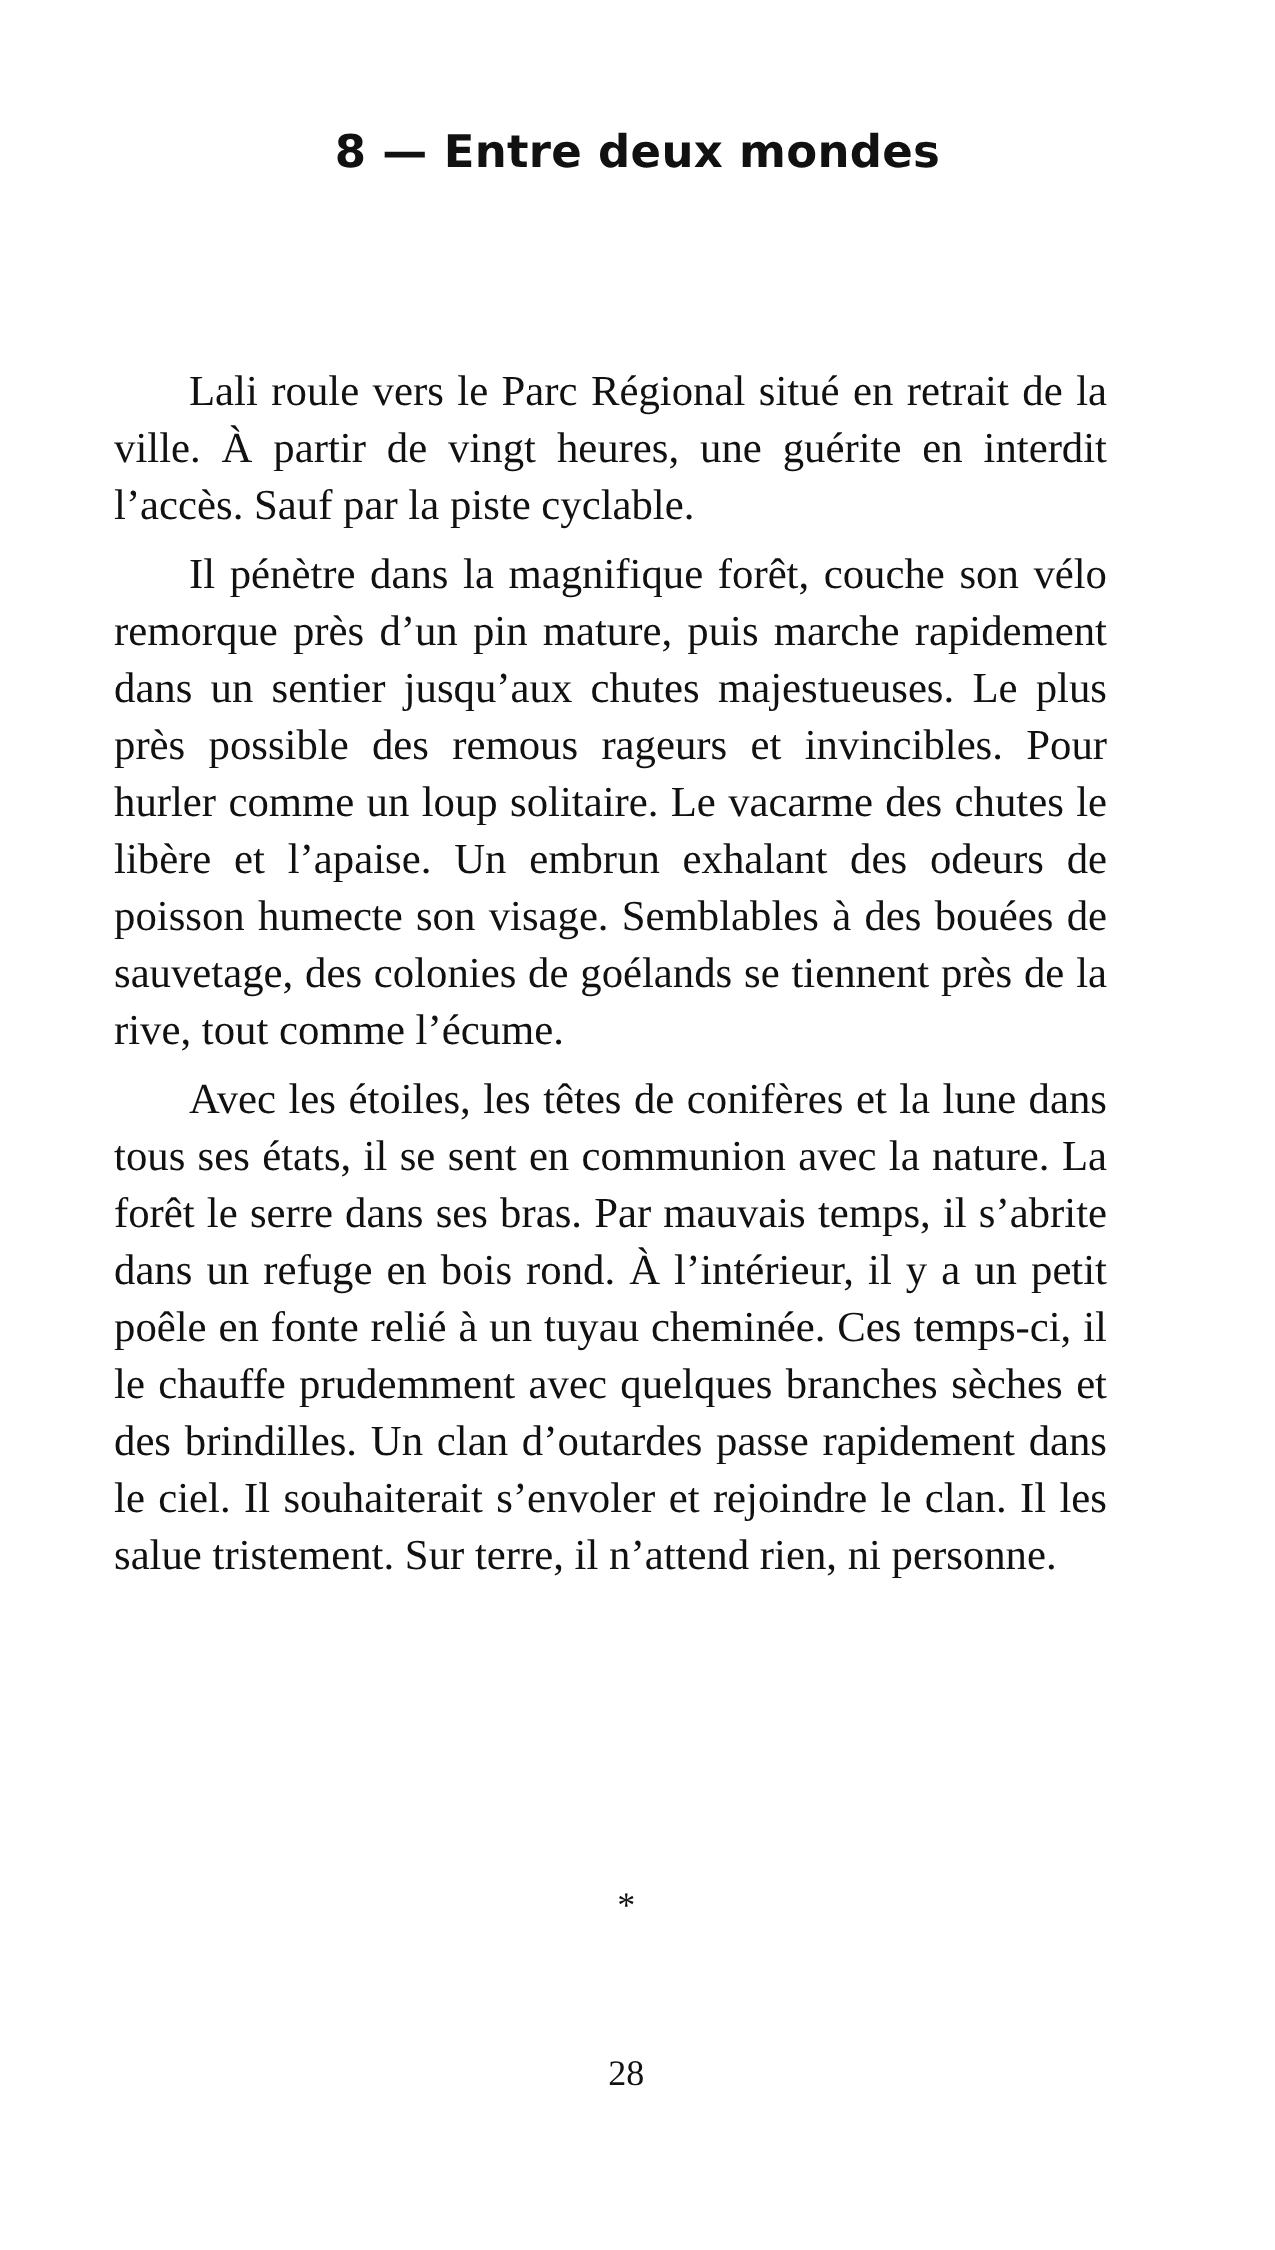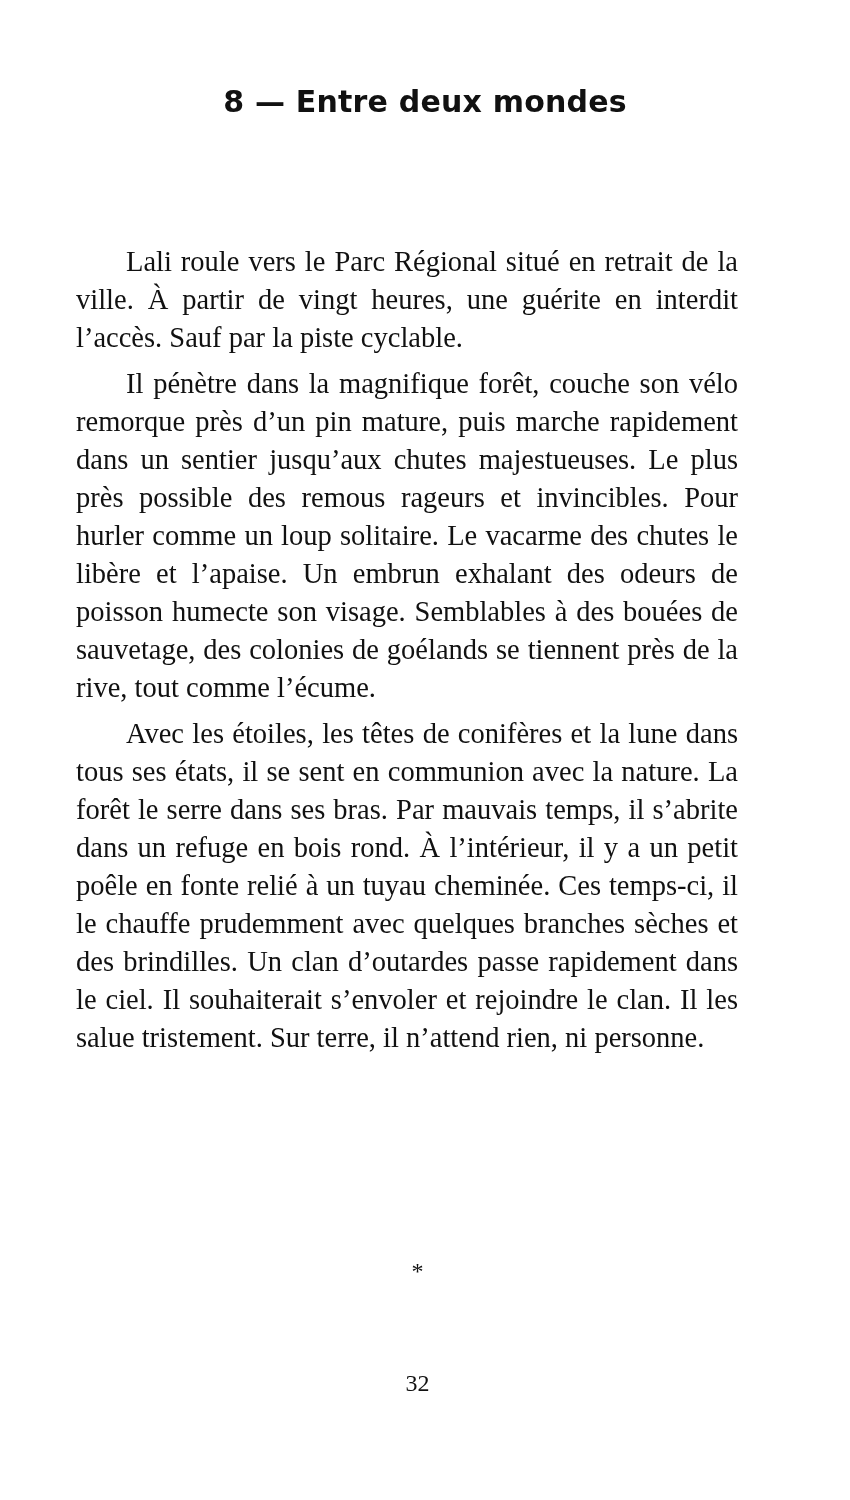--- a/index.html
+++ b/index.html
@@ -67,13 +67,13 @@
 <h1 class="chapter-title">8 — Entre deux mondes</h1>
 
 <div class="body-text">
   <p>Lali roule vers le Parc Régional situé en retrait de la ville. À partir de vingt heures, une guérite en interdit l’accès. Sauf par la piste cyclable.</p>
   <p>Il pénètre dans la magnifique forêt, couche son vélo remorque près d’un pin mature, puis marche rapidement dans un sentier jusqu’aux chutes majestueuses. Le plus près possible des remous rageurs et invincibles. Pour hurler comme un loup solitaire. Le vacarme des chutes le libère et l’apaise. Un embrun exhalant des odeurs de poisson humecte son visage. Semblables à des bouées de sauvetage, des colonies de goélands se tiennent près de la rive, tout comme l’écume.</p>
   <p>Avec les étoiles, les têtes de conifères et la lune dans tous ses états, il se sent en communion avec la nature. La forêt le serre dans ses bras. Par mauvais temps, il s’abrite dans un refuge en bois rond. À l’intérieur, il y a un petit poêle en fonte relié à un tuyau cheminée. Ces temps-ci, il le chauffe prudemment avec quelques branches sèches et des brindilles. Un clan d’outardes passe rapidement dans le ciel. Il souhaiterait s’envoler et rejoindre le clan. Il les salue tristement. Sur terre, il n’attend rien, ni personne.</p>
 </div>
 
 <div class="section-break">*</div>
 
-<div class="page-number">32</div>
+<div class="page-number">28</div>
 
 </body></html>

